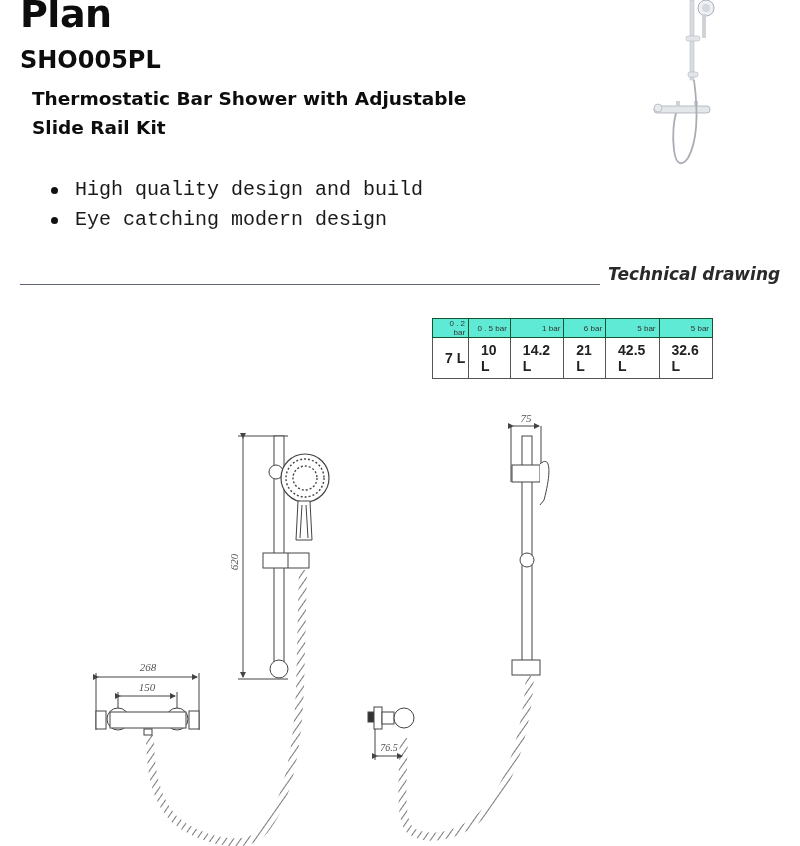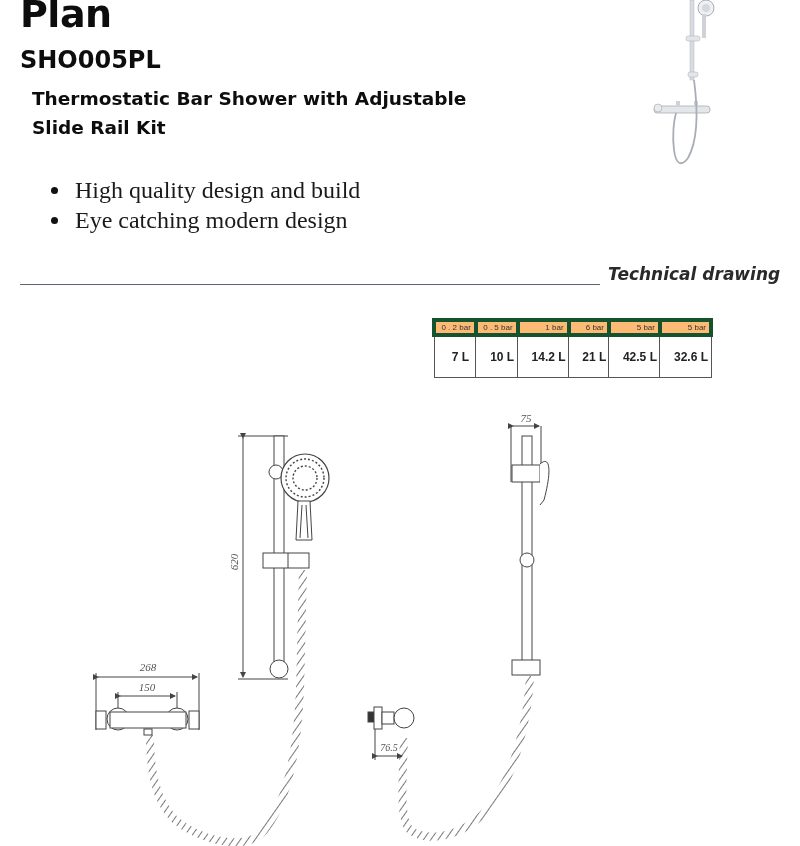--- a/index.html
+++ b/index.html
@@ -18,47 +18,47 @@
     font-size: 24px; color: #0d0d0d;
   }
   .product-title {
     position: absolute; left: 32px; top: 84px; width: 480px;
     font-family: "DejaVu Sans", sans-serif; font-weight: bold;
     font-size: 18.5px; line-height: 29px; color: #0d0d0d;
   }
   .product-photo { position: absolute; left: 640px; top: 0; width: 90px; height: 170px; }
   .features {
     position: absolute; left: 48px; top: 175px; margin: 0; padding: 0; list-style: none;
-    font-family: Liberation Serif, serif; font-size: 24px; color: #1a1a1a;
+    font-family: Liberation Mono, monospace; font-size: 20px; color: #1a1a1a;
   }
   .features li { position: relative; padding-left: 27px; height: 30px; line-height: 30px; }
   .features li .bullet {
     position: absolute; left: 3px; top: 12px; width: 7px; height: 7px;
     border-radius: 50%; background: #111;
   }
   .section-rule {
     position: absolute; left: 20px; top: 284px; width: 580px; height: 0;
     border-top: 1.5px solid #5d6470;
   }
   .section-heading {
     position: absolute; left: 608px; top: 264px;
     font-family: "DejaVu Sans", sans-serif; font-weight: bold;
     font-size: 17px; color: #2a2a2a; white-space: nowrap; font-style: italic;
   }
   table.flow {
     position: absolute; left: 432px; top: 318px; width: 281px; height: 52px;
     border-collapse: collapse; font-family: "Liberation Sans", sans-serif;
   }
   table.flow th {
-    background: #fdba74; font-weight: normal; font-size: 8px; color: #333;
-    height: 11px; border: 4px solid #14532d; padding: 0 3px; text-align: right;
+    background: #5eead4; font-weight: normal; font-size: 8px; color: #333;
+    height: 11px; border: 1px solid #14532d; padding: 0 3px; text-align: right;
   }
   table.flow td {
-    font-size: 12px; font-weight: bold; color: #222; border: 1px solid #555;
-    height: 38px; text-align: center; padding-left: 12px;
+    font-size: 14px; font-weight: bold; color: #222; border: 1px solid #555;
+    height: 38px; text-align: left; padding-left: 12px;
   }
   .drawing { position: absolute; left: 0; top: 380px; width: 800px; height: 466px; }
 </style>
 </head>
 <body>
 
 <div class="brand">Plan</div>
 <div class="sku">SHO005PL</div>
 <div class="product-title">Thermostatic Bar Shower with Adjustable Slide Rail Kit</div>
 

